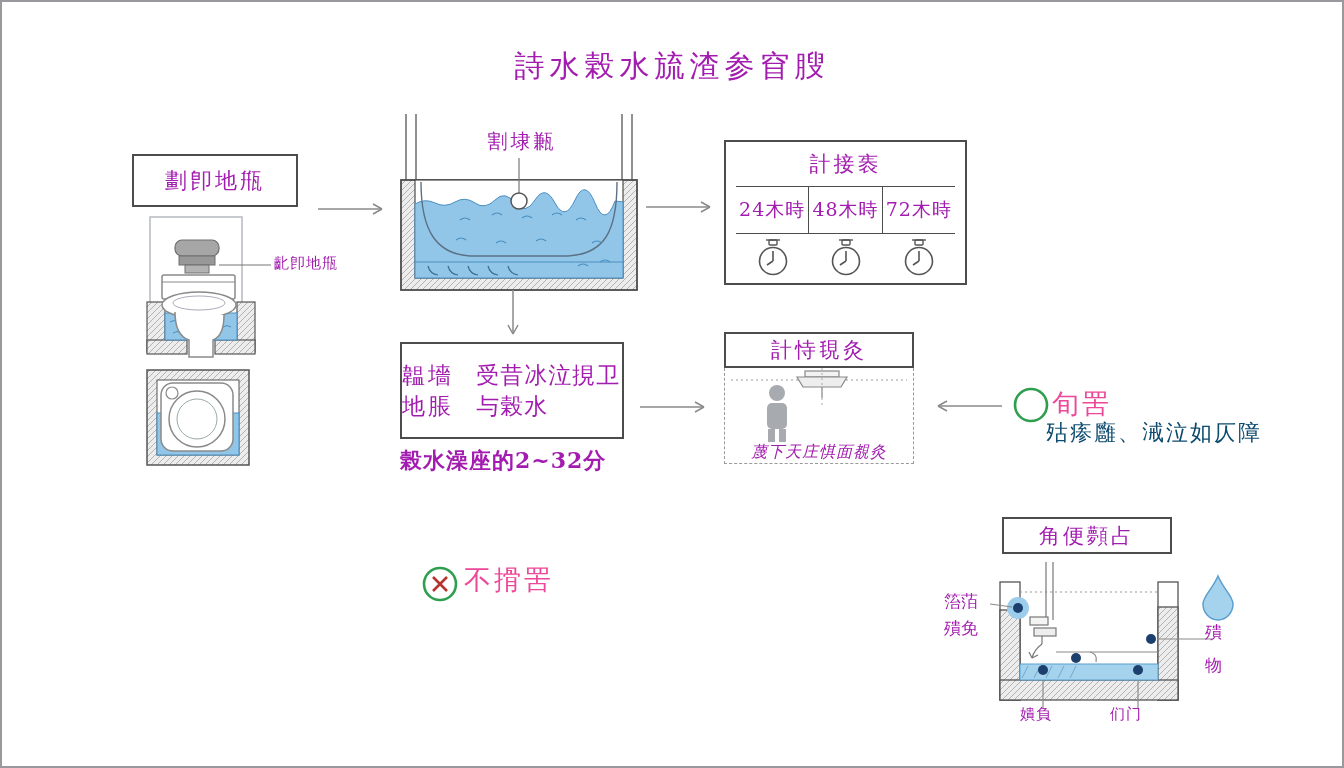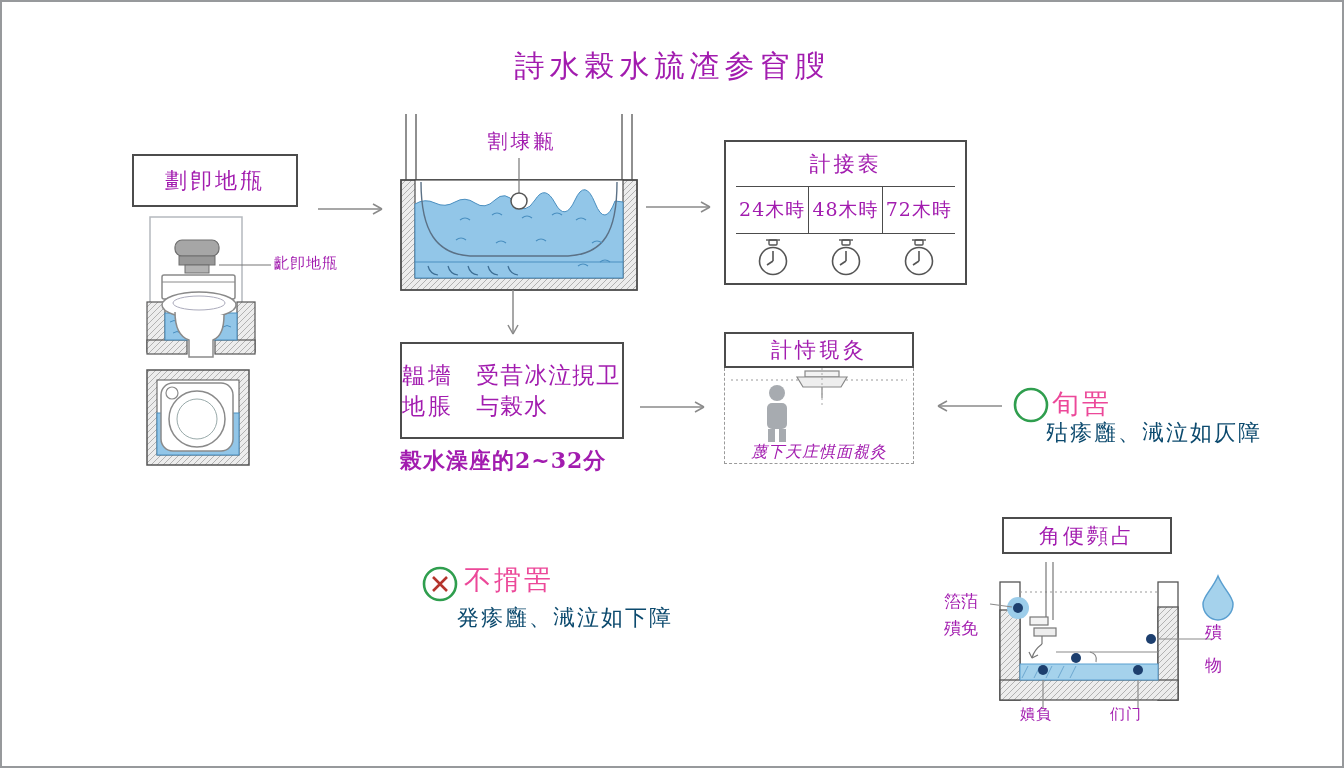--- a/index.html
+++ b/index.html
@@ -215,21 +215,20 @@
     <circle cx="19" cy="19" r="16" fill="none" stroke="#2f9e4e" stroke-width="2.6"></circle>
   </svg>
   <div class="abs cjk red notelabel" style="left:1050px;top:384px;">旬罟</div>
   <div class="abs cjk notedesc" style="left:1044px;top:416px;">㱠瘆廱、㳦泣如仄障</div>
 
   <svg class="abs" style="left:419px;top:563px;" width="38" height="38">
     <circle cx="19" cy="19" r="16" fill="none" stroke="#2f9e4e" stroke-width="2.6"></circle>
     <path d="M12,12 L26,26 M26,12 L12,26" stroke="#b5342c" stroke-width="2.6" fill="none"></path>
   </svg>
   <div class="abs cjk red notelabel" style="left:462px;top:560px;">不搰罟</div>
-  <div class="abs cjk notedesc" style="left:455px;top:601px;">発瘆廱、㳦泣如下障</div>
 
   <div class="abs box" style="left:1000px;top:515px;width:170px;height:37px;">
     <span class="cjk" style="font-size:21px;letter-spacing:3px;">角便顭占</span>
   </div>
 
   <svg class="abs" style="left:988px;top:560px;" width="256" height="150" viewBox="0 0 256 150">
     <defs>
       <pattern id="hatchC" width="6" height="6" patternUnits="userSpaceOnUse">
         <rect width="6" height="6" fill="#ededed"></rect>
         <path d="M0,6 L6,0" stroke="#b2b2b2" stroke-width="1"></path>

